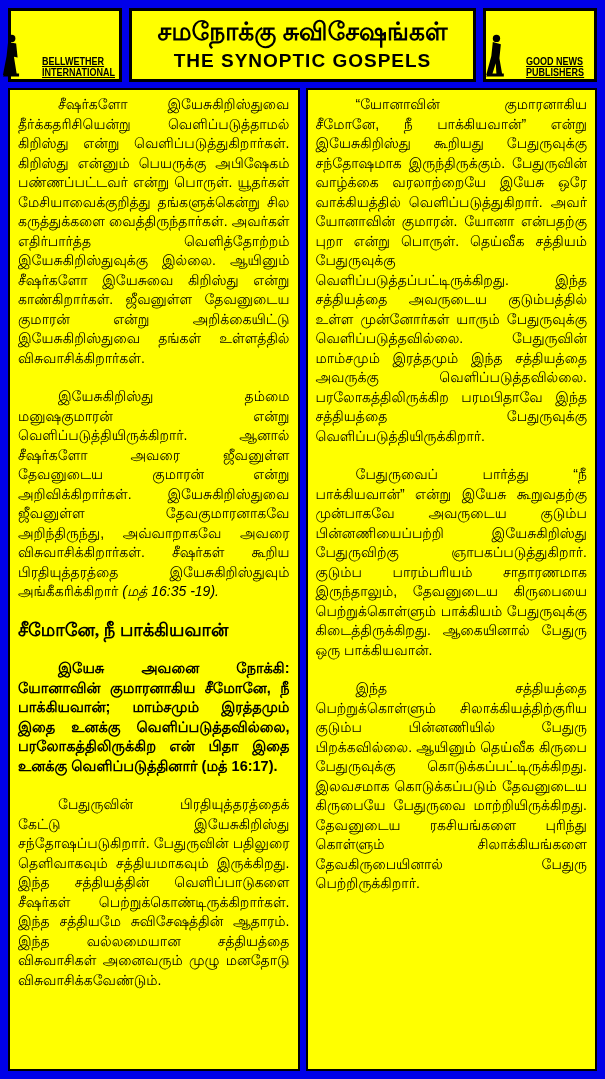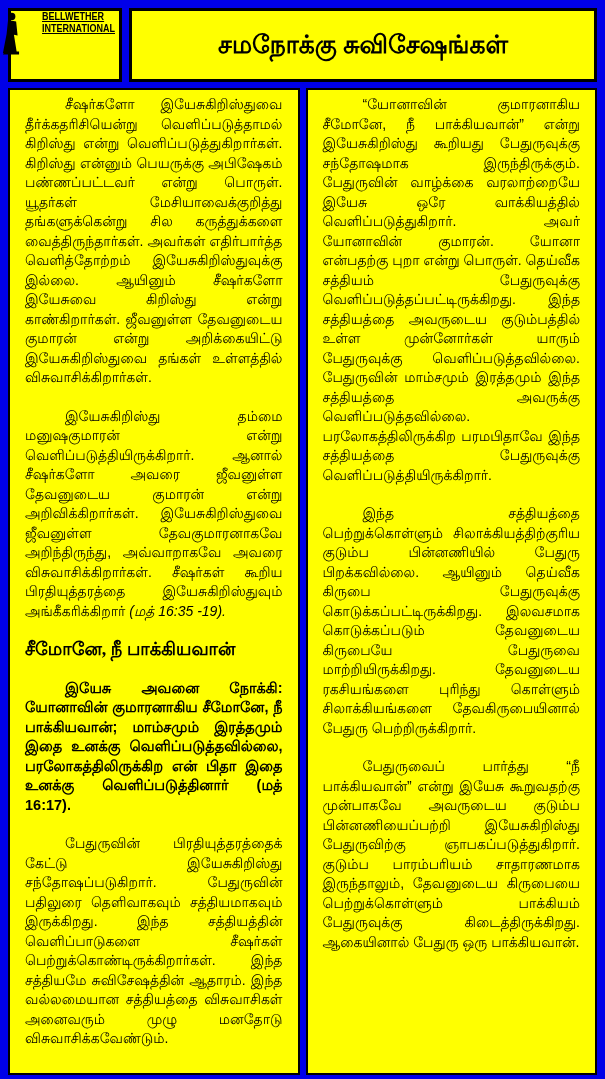--- a/index.html
+++ b/index.html
@@ -8,21 +8,21 @@
     background:#0000E8;
     box-sizing:border-box;
     padding:8px;
     font-family:"Liberation Sans", sans-serif;
     display:flex;flex-direction:column;
     overflow:hidden;
   }
   .header{display:flex;gap:7px;height:74px;flex:0 0 auto;}
   .logo-box{
     width:114px;background:#FFFF00;border:3px solid #000;
-    box-sizing:border-box;display:flex;align-items:flex-start;justify-content:center;gap:20px;
+    box-sizing:border-box;display:flex;align-items:flex-end;justify-content:center;gap:20px;
   }
   .logo-figure{width:22px;height:46px;flex:0 0 auto;}
   .logo-text{display:flex;flex-direction:column;line-height:1.05;}
   .logo-text span{
     font-size:11px;font-weight:bold;color:#000;
     text-decoration:underline;letter-spacing:0px;
     font-family:"Liberation Sans", sans-serif;
     transform:scaleX(0.82);transform-origin:left;white-space:nowrap;
   }
   .title-box{
@@ -33,21 +33,21 @@
     font-family:"Liberation Serif", serif;
     font-size:25px;font-weight:bold;color:#000;line-height:1.1;
   }
   .title-english{
     font-family:"Liberation Sans", sans-serif;
     font-size:19px;font-weight:bold;color:#000;letter-spacing:1px;margin-top:4px;
   }
   .body-area{display:flex;gap:6px;margin-top:6px;flex:1;}
   .column{
     flex:1;background:#FFFF00;border:2px solid #000;box-sizing:border-box;
-    padding:5px 15px;color:#000;
+    padding:5px 8px;color:#000;
     font-size:14px;line-height:19.5px;text-align:justify;
     overflow:hidden;
   }
   .column p{margin:0 0 19px 0;text-indent:40px;}
   .section-heading{
     font-family:"Liberation Serif", serif;
     font-weight:bold;font-size:18px;text-indent:0;text-align:left;
     margin:0 0 19px 0;
   }
   .verse{
@@ -70,36 +70,48 @@
         <path d="M6 54 L26 54 L26 58 L4 58 Z" fill="#000"></path>
       </svg>
       <div class="logo-text">
         <span>BELLWETHER</span>
         <span>INTERNATIONAL</span>
       </div>
     </div>
 
     <div class="title-box">
       <div class="title-tamil">சமநோக்கு சுவிசேஷங்கள்</div>
+      <div class="title-english">THE SYNOPTIC GOSPELS</div>
     </div>
 
+    <div class="logo-box">
+      <svg class="logo-figure" viewBox="0 0 30 60">
+        <circle cx="17" cy="6" r="5" fill="#000"></circle>
+        <path d="M12 11 L23 14 L21 33 L25 56 L17 56 L16 40 L11 56 L3 56 L10 30 Z" fill="#000"></path>
+        <path d="M5 54 L27 54 L27 58 L3 58 Z" fill="#000"></path>
+      </svg>
+      <div class="logo-text">
+        <span>GOOD NEWS</span>
+        <span>PUBLISHERS</span>
+      </div>
+    </div>
 
   </div>
 
   <div class="body-area">
 
     <div class="column">
       <p>சீஷர்களோ இயேசுகிறிஸ்துவை தீர்க்கதரிசியென்று வெளிப்படுத்தாமல் கிறிஸ்து என்று வெளிப்படுத்துகிறார்கள். கிறிஸ்து என்னும் பெயருக்கு அபிஷேகம் பண்ணப்பட்டவர் என்று பொருள். யூதர்கள் மேசியாவைக்குறித்து தங்களுக்கென்று சில கருத்துக்களை வைத்திருந்தார்கள். அவர்கள் எதிர்பார்த்த வெளித்தோற்றம் இயேசுகிறிஸ்துவுக்கு இல்லை. ஆயினும் சீஷர்களோ இயேசுவை கிறிஸ்து என்று காண்கிறார்கள். ஜீவனுள்ள தேவனுடைய குமாரன் என்று அறிக்கையிட்டு இயேசுகிறிஸ்துவை தங்கள் உள்ளத்தில் விசுவாசிக்கிறார்கள்.</p>
       <p><span>இயேசுகிறிஸ்து தம்மை மனுஷகுமாரன் என்று வெளிப்படுத்தியிருக்கிறார். ஆனால் சீஷர்களோ அவரை ஜீவனுள்ள தேவனுடைய குமாரன் என்று அறிவிக்கிறார்கள். இயேசுகிறிஸ்துவை ஜீவனுள்ள தேவகுமாரனாகவே அறிந்திருந்து, அவ்வாறாகவே அவரை விசுவாசிக்கிறார்கள். சீஷர்கள் கூறிய பிரதியுத்தரத்தை இயேசுகிறிஸ்துவும் அங்கீகரிக்கிறார்</span><span class="citation"> (மத் 16:35 -19).</span></p>
       <div class="section-heading">சீமோனே, நீ பாக்கியவான்</div>
       <p class="verse">இயேசு அவனை நோக்கி: யோனாவின் குமாரனாகிய சீமோனே, நீ பாக்கியவான்; மாம்சமும் இரத்தமும் இதை உனக்கு வெளிப்படுத்தவில்லை, பரலோகத்திலிருக்கிற என் பிதா இதை உனக்கு வெளிப்படுத்தினார் (மத் 16:17).</p>
       <p>பேதுருவின் பிரதியுத்தரத்தைக் கேட்டு இயேசுகிறிஸ்து சந்தோஷப்படுகிறார். பேதுருவின் பதிலுரை தெளிவாகவும் சத்தியமாகவும் இருக்கிறது. இந்த சத்தியத்தின் வெளிப்பாடுகளை சீஷர்கள் பெற்றுக்கொண்டிருக்கிறார்கள். இந்த சத்தியமே சுவிசேஷத்தின் ஆதாரம். இந்த வல்லமையான சத்தியத்தை விசுவாசிகள் அனைவரும் முழு மனதோடு விசுவாசிக்கவேண்டும்.</p>
     </div>
 
     <div class="column">
       <p>“யோனாவின் குமாரனாகிய சீமோனே, நீ பாக்கியவான்” என்று இயேசுகிறிஸ்து கூறியது பேதுருவுக்கு சந்தோஷமாக இருந்திருக்கும். பேதுருவின் வாழ்க்கை வரலாற்றையே இயேசு ஒரே வாக்கியத்தில் வெளிப்படுத்துகிறார். அவர் யோனாவின் குமாரன். யோனா என்பதற்கு புறா என்று பொருள். தெய்வீக சத்தியம் பேதுருவுக்கு வெளிப்படுத்தப்பட்டிருக்கிறது. இந்த சத்தியத்தை அவருடைய குடும்பத்தில் உள்ள முன்னோர்கள் யாரும் பேதுருவுக்கு வெளிப்படுத்தவில்லை. பேதுருவின் மாம்சமும் இரத்தமும் இந்த சத்தியத்தை அவருக்கு வெளிப்படுத்தவில்லை. பரலோகத்திலிருக்கிற பரமபிதாவே இந்த சத்தியத்தை பேதுருவுக்கு வெளிப்படுத்தியிருக்கிறார்.</p>
+      <p>பேதுருவைப் பார்த்து “நீ பாக்கியவான்” என்று இயேசு கூறுவதற்கு முன்பாகவே அவருடைய குடும்ப பின்னணியைப்பற்றி இயேசுகிறிஸ்து பேதுருவிற்கு ஞாபகப்படுத்துகிறார். குடும்ப பாரம்பரியம் சாதாரணமாக இருந்தாலும், தேவனுடைய கிருபையை பெற்றுக்கொள்ளும் பாக்கியம் பேதுருவுக்கு கிடைத்திருக்கிறது. ஆகையினால் பேதுரு ஒரு பாக்கியவான்.</p>
       <p>இந்த சத்தியத்தை பெற்றுக்கொள்ளும் சிலாக்கியத்திற்குரிய குடும்ப பின்னணியில் பேதுரு பிறக்கவில்லை. ஆயினும் தெய்வீக கிருபை பேதுருவுக்கு கொடுக்கப்பட்டிருக்கிறது. இலவசமாக கொடுக்கப்படும் தேவனுடைய கிருபையே பேதுருவை மாற்றியிருக்கிறது. தேவனுடைய ரகசியங்களை புரிந்து கொள்ளும் சிலாக்கியங்களை தேவகிருபையினால் பேதுரு பெற்றிருக்கிறார்.</p>
-      <p>பேதுருவைப் பார்த்து “நீ பாக்கியவான்” என்று இயேசு கூறுவதற்கு முன்பாகவே அவருடைய குடும்ப பின்னணியைப்பற்றி இயேசுகிறிஸ்து பேதுருவிற்கு ஞாபகப்படுத்துகிறார். குடும்ப பாரம்பரியம் சாதாரணமாக இருந்தாலும், தேவனுடைய கிருபையை பெற்றுக்கொள்ளும் பாக்கியம் பேதுருவுக்கு கிடைத்திருக்கிறது. ஆகையினால் பேதுரு ஒரு பாக்கியவான்.</p>
     </div>
 
   </div>
 
 </div>
 
 </body></html>

